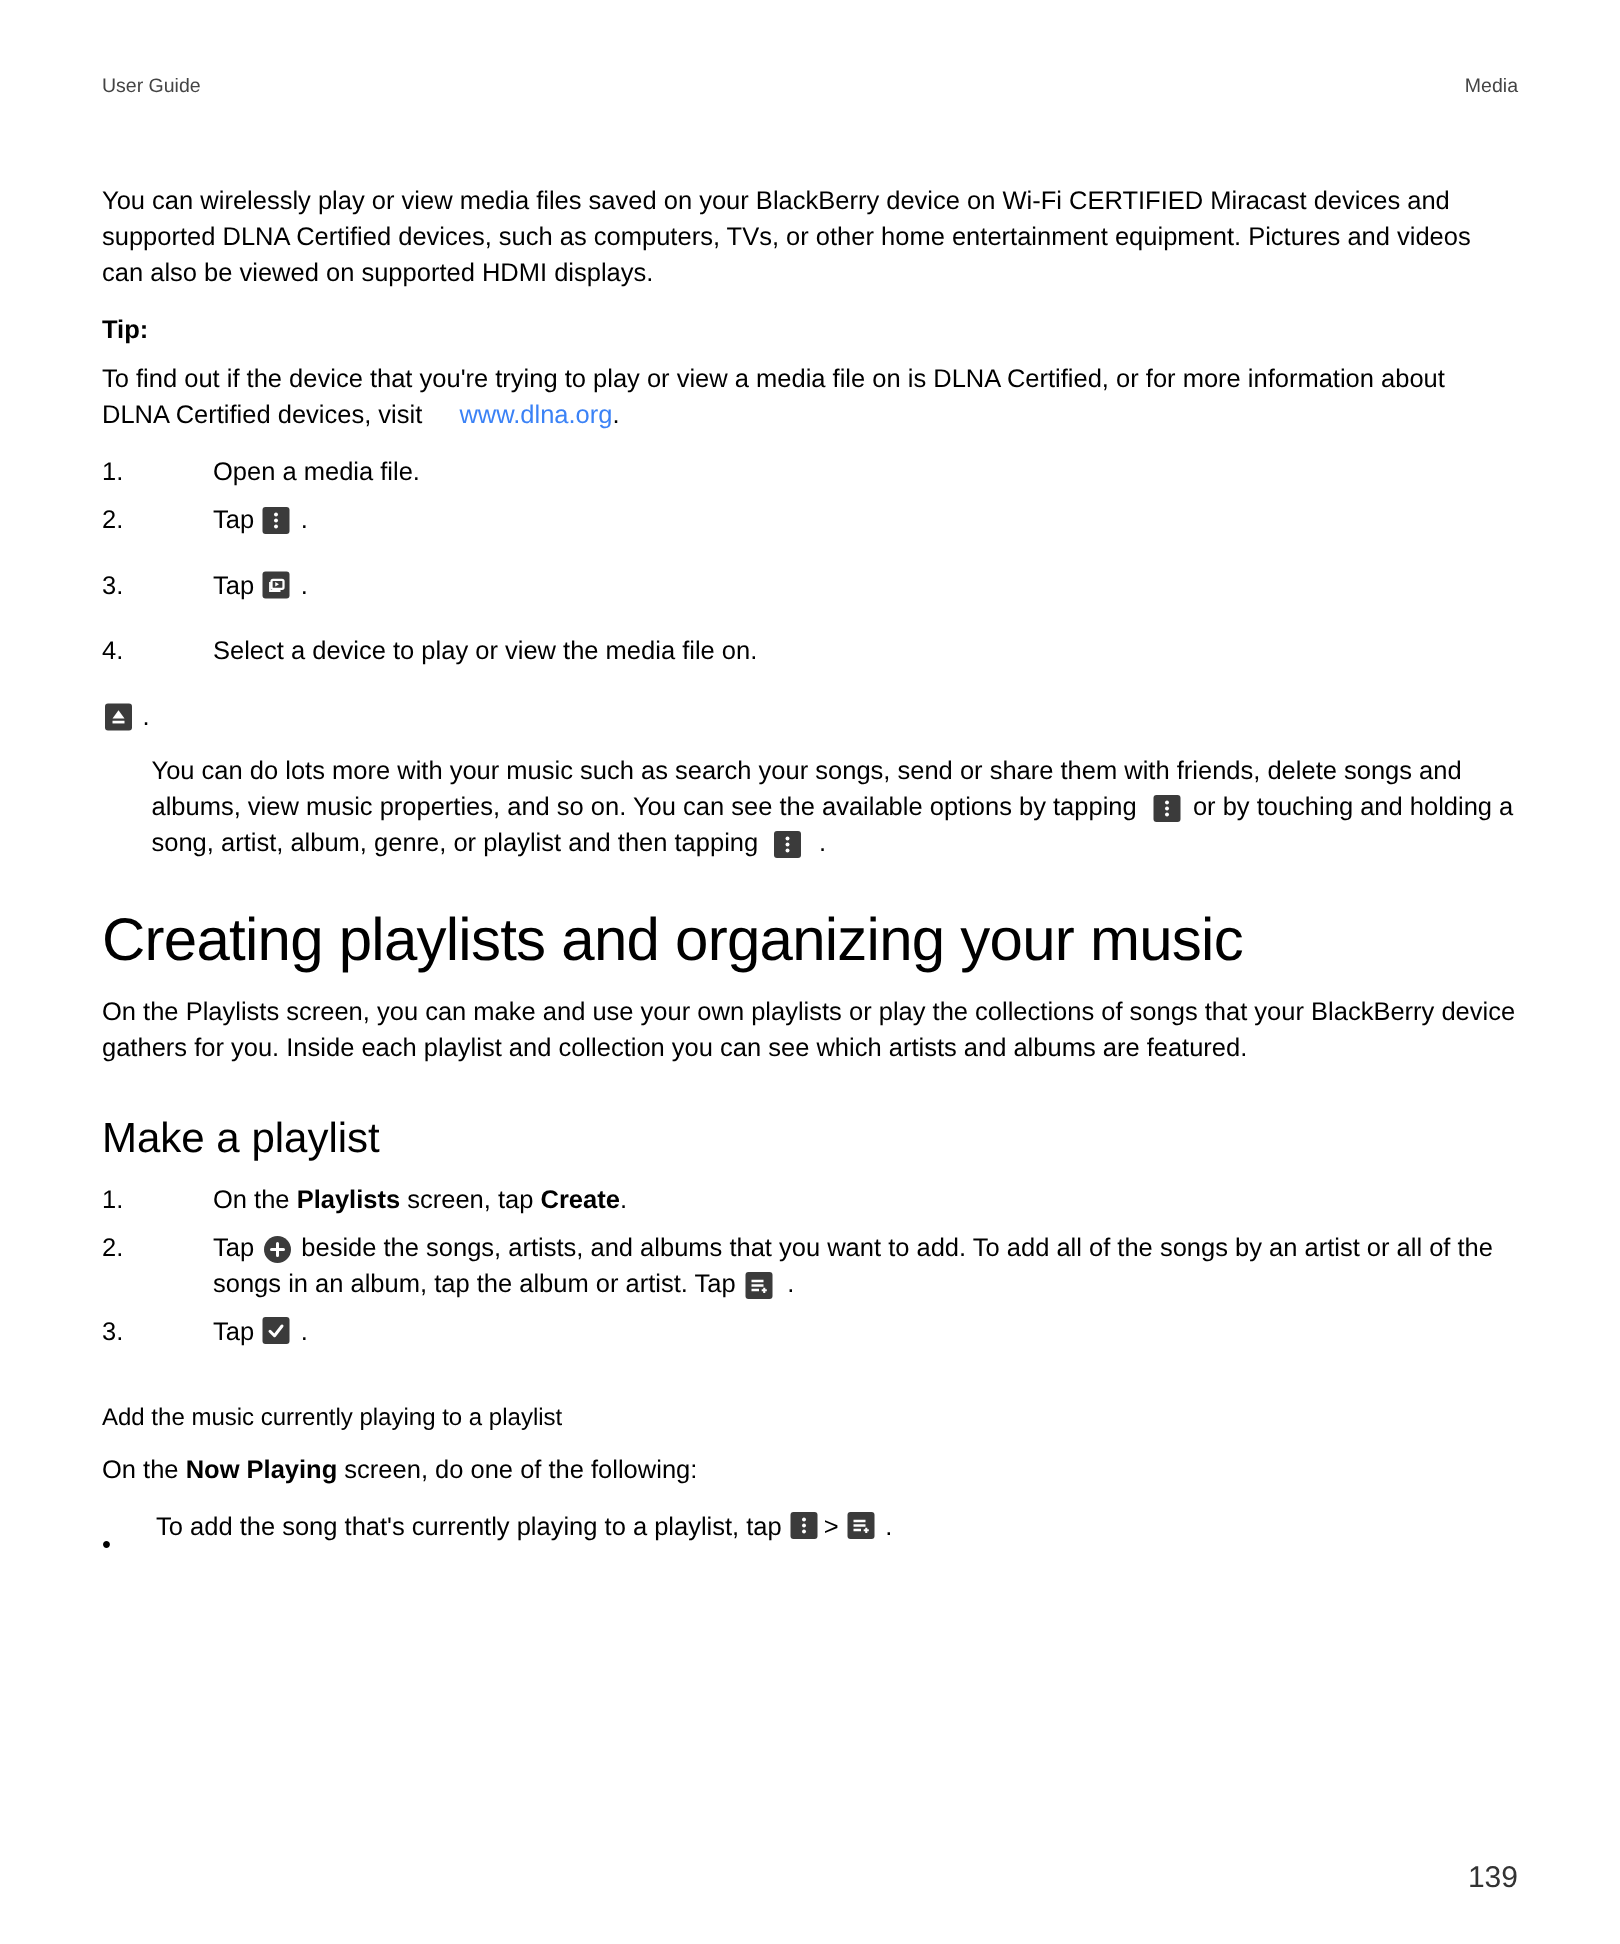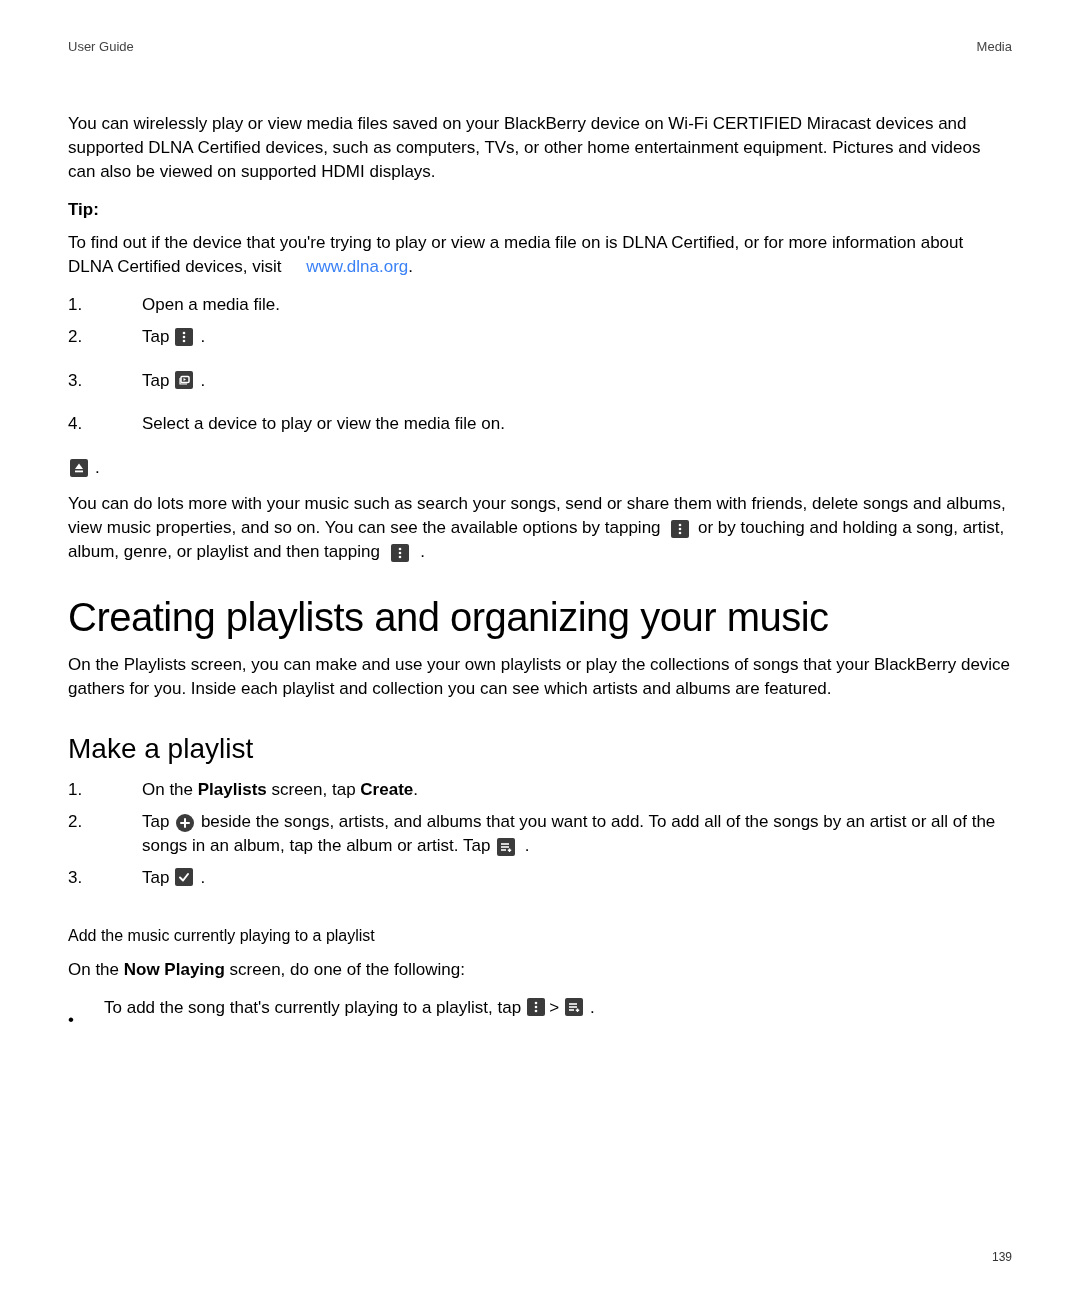--- a/index.html
+++ b/index.html
@@ -9,21 +9,21 @@
     background: #fff;
     color: #000;
     font-family: "Helvetica Neue", Helvetica, Arial, sans-serif;
     font-size: 17px;
     line-height: 1.4;
   }
   .page {
     box-sizing: border-box;
     width: 1080px;
     min-height: 1296px;
-    padding: 38px 68px 24px 68px;
+    padding: 48px 68px 24px 68px;
     position: relative;
   }
   .hdr {
     display: flex;
     justify-content: space-between;
     font-size: 13px;
     color: #444;
     margin-bottom: 56px;
   }
   .para {
@@ -83,21 +83,21 @@
     font-size: 16px;
     margin: 24px 0 10px 0;
   }
   .bold {
     font-weight: 700;
   }
   .pagenum {
     position: absolute;
     bottom: 30px;
     right: 68px;
-    font-size: 12px;
+    font-size: 20px;
     color: #333;
   }
 
   
   .icon {
     display: inline-flex;
     align-items: center;
     justify-content: center;
     width: 18px;
     height: 18px;
@@ -196,21 +196,21 @@
     <span class="icon">
       <svg viewBox="0 0 14 14">
           <polygon points="7,2.5 11,8 3,8" fill="#fff"></polygon>
           <rect x="3" y="9.5" width="8" height="1.8" fill="#fff"></rect>
         </svg>
     </span>
     <span class="afterdot">.</span>
   </p>
 
 
-  <p class="para inline-line" style="display:block;">
+  <p class="para inline-line" style="display:block;margin-left:33px;">
     <span>You can do lots more with your music such as search your songs, send or share them with friends, delete songs and albums, view music properties, and so on. You can see the available options by tapping </span>
     <span class="icon">
       <svg viewBox="0 0 14 14">
           <circle cx="7" cy="3" r="1.3" fill="#fff"></circle>
           <circle cx="7" cy="7" r="1.3" fill="#fff"></circle>
           <circle cx="7" cy="11" r="1.3" fill="#fff"></circle>
         </svg>
     </span>
     <span> or by touching and holding a song, artist, album, genre, or playlist and then tapping </span>
     <span class="icon">

